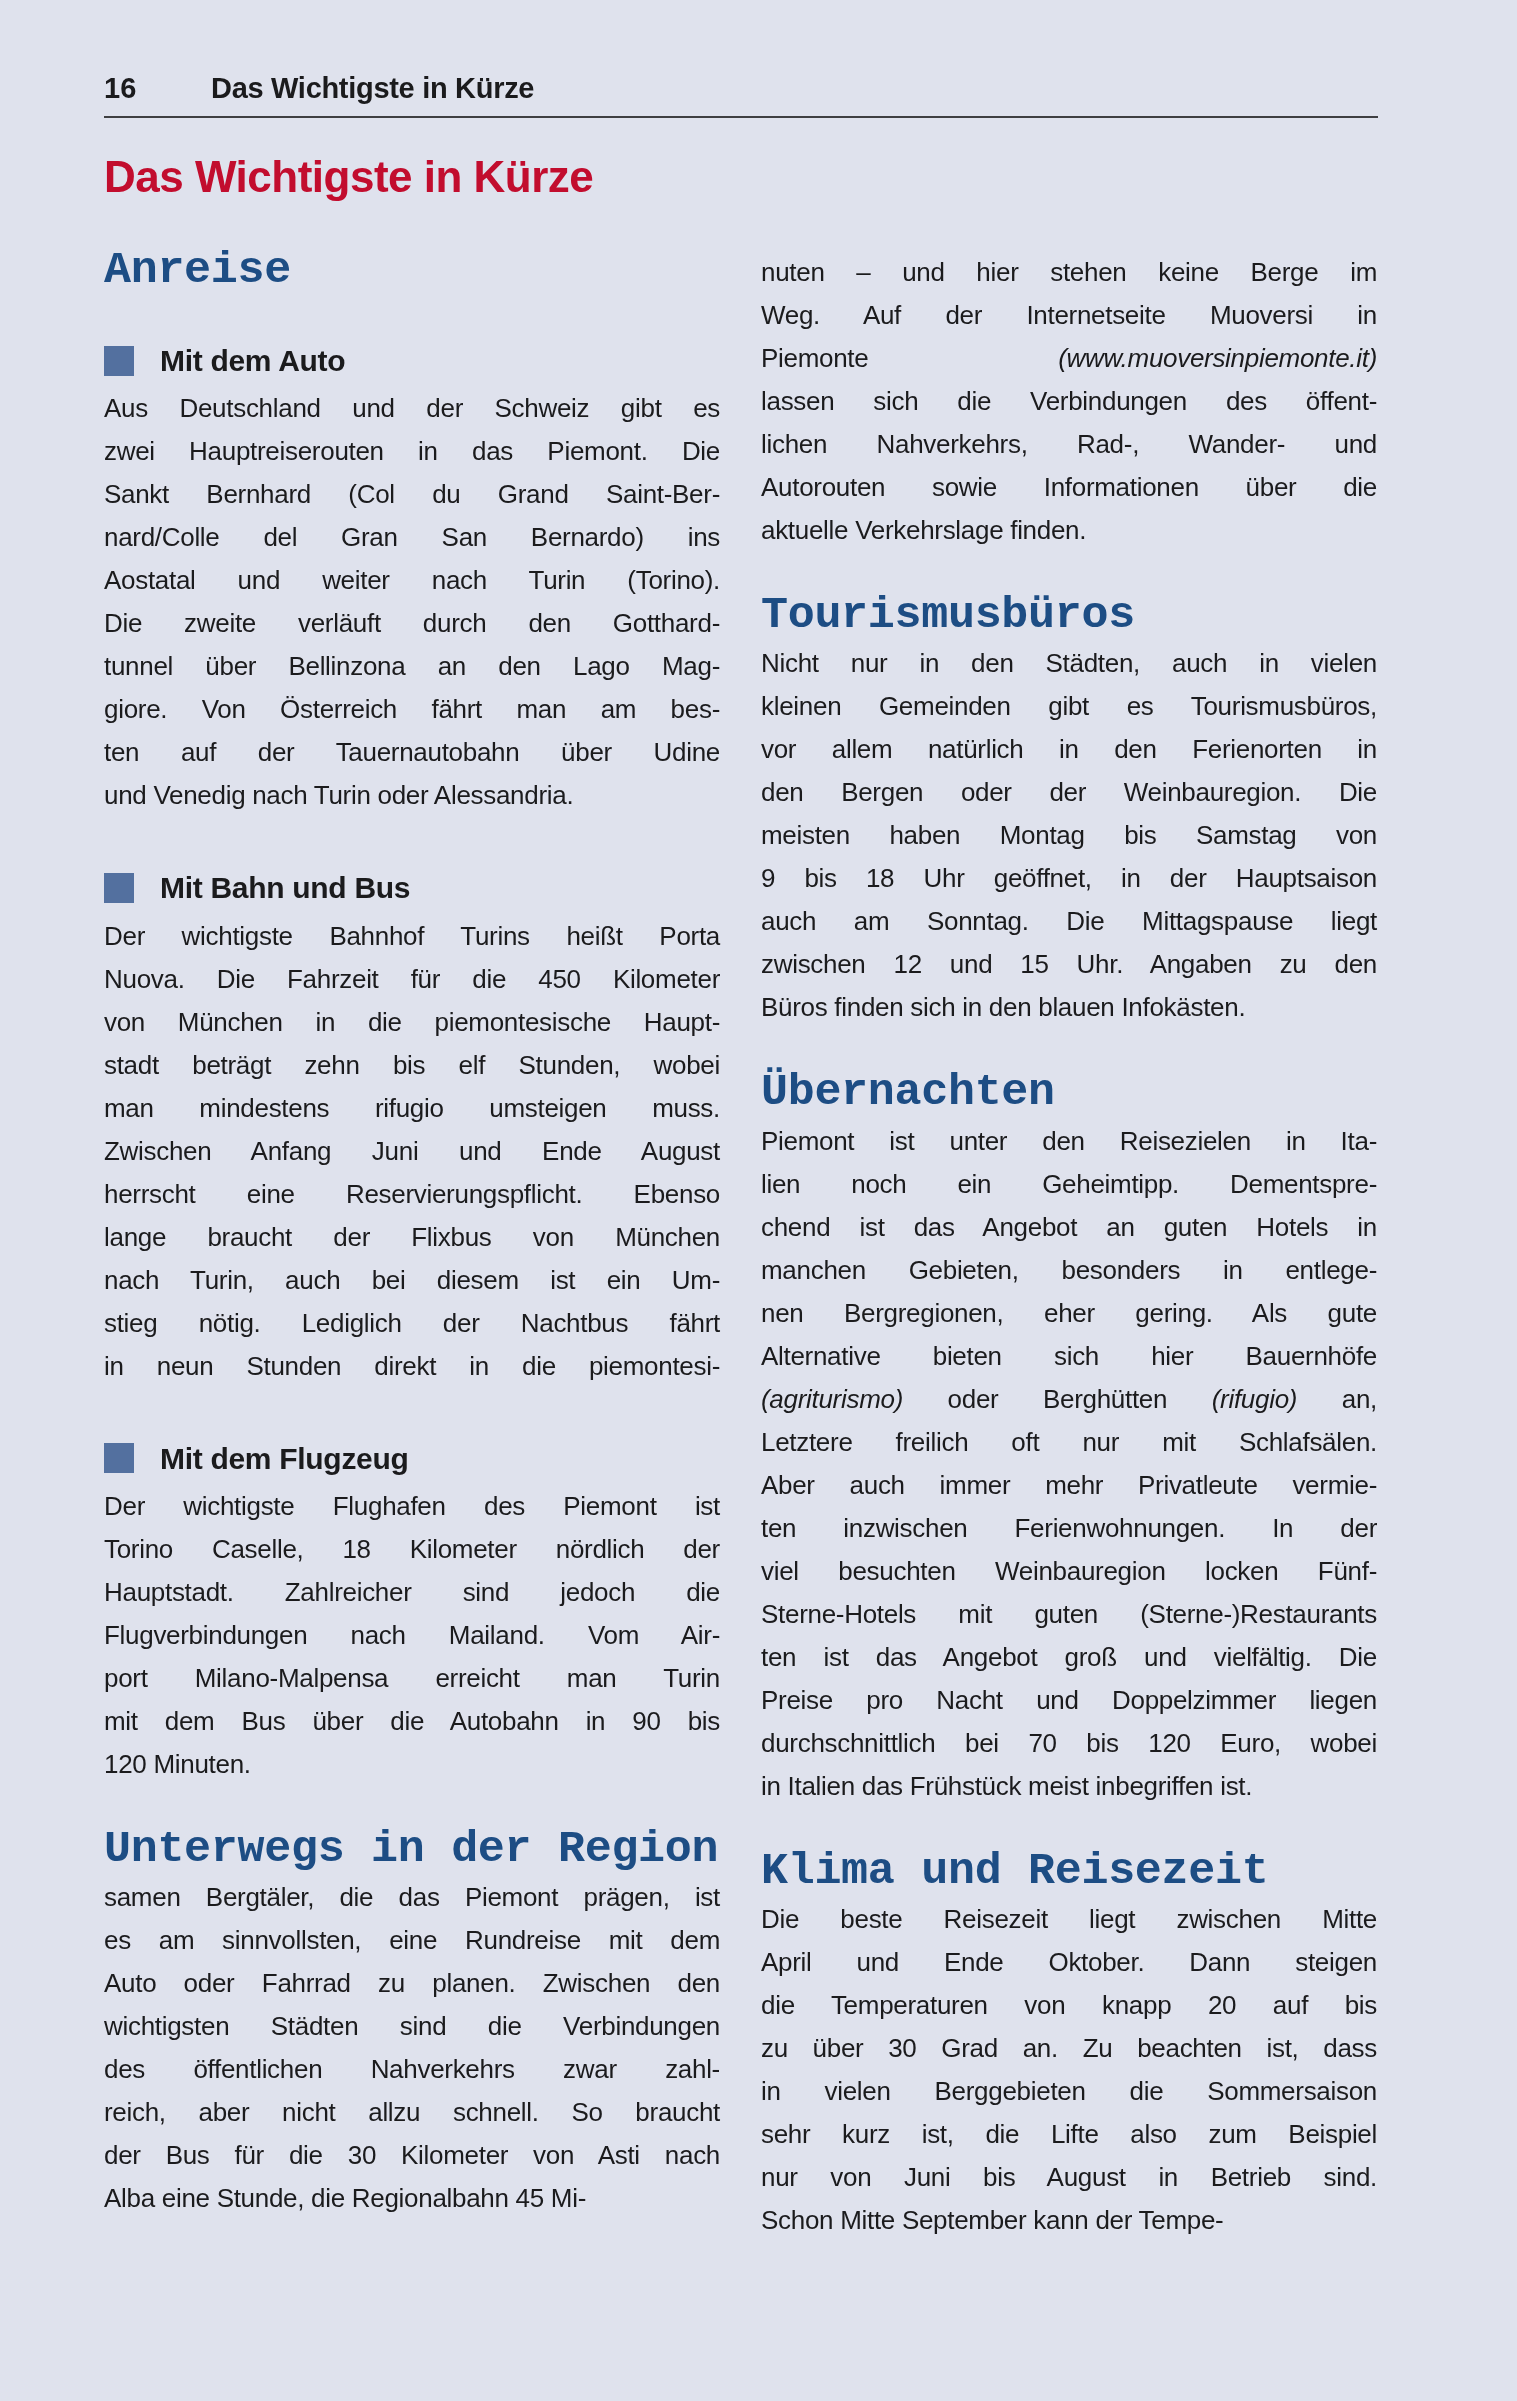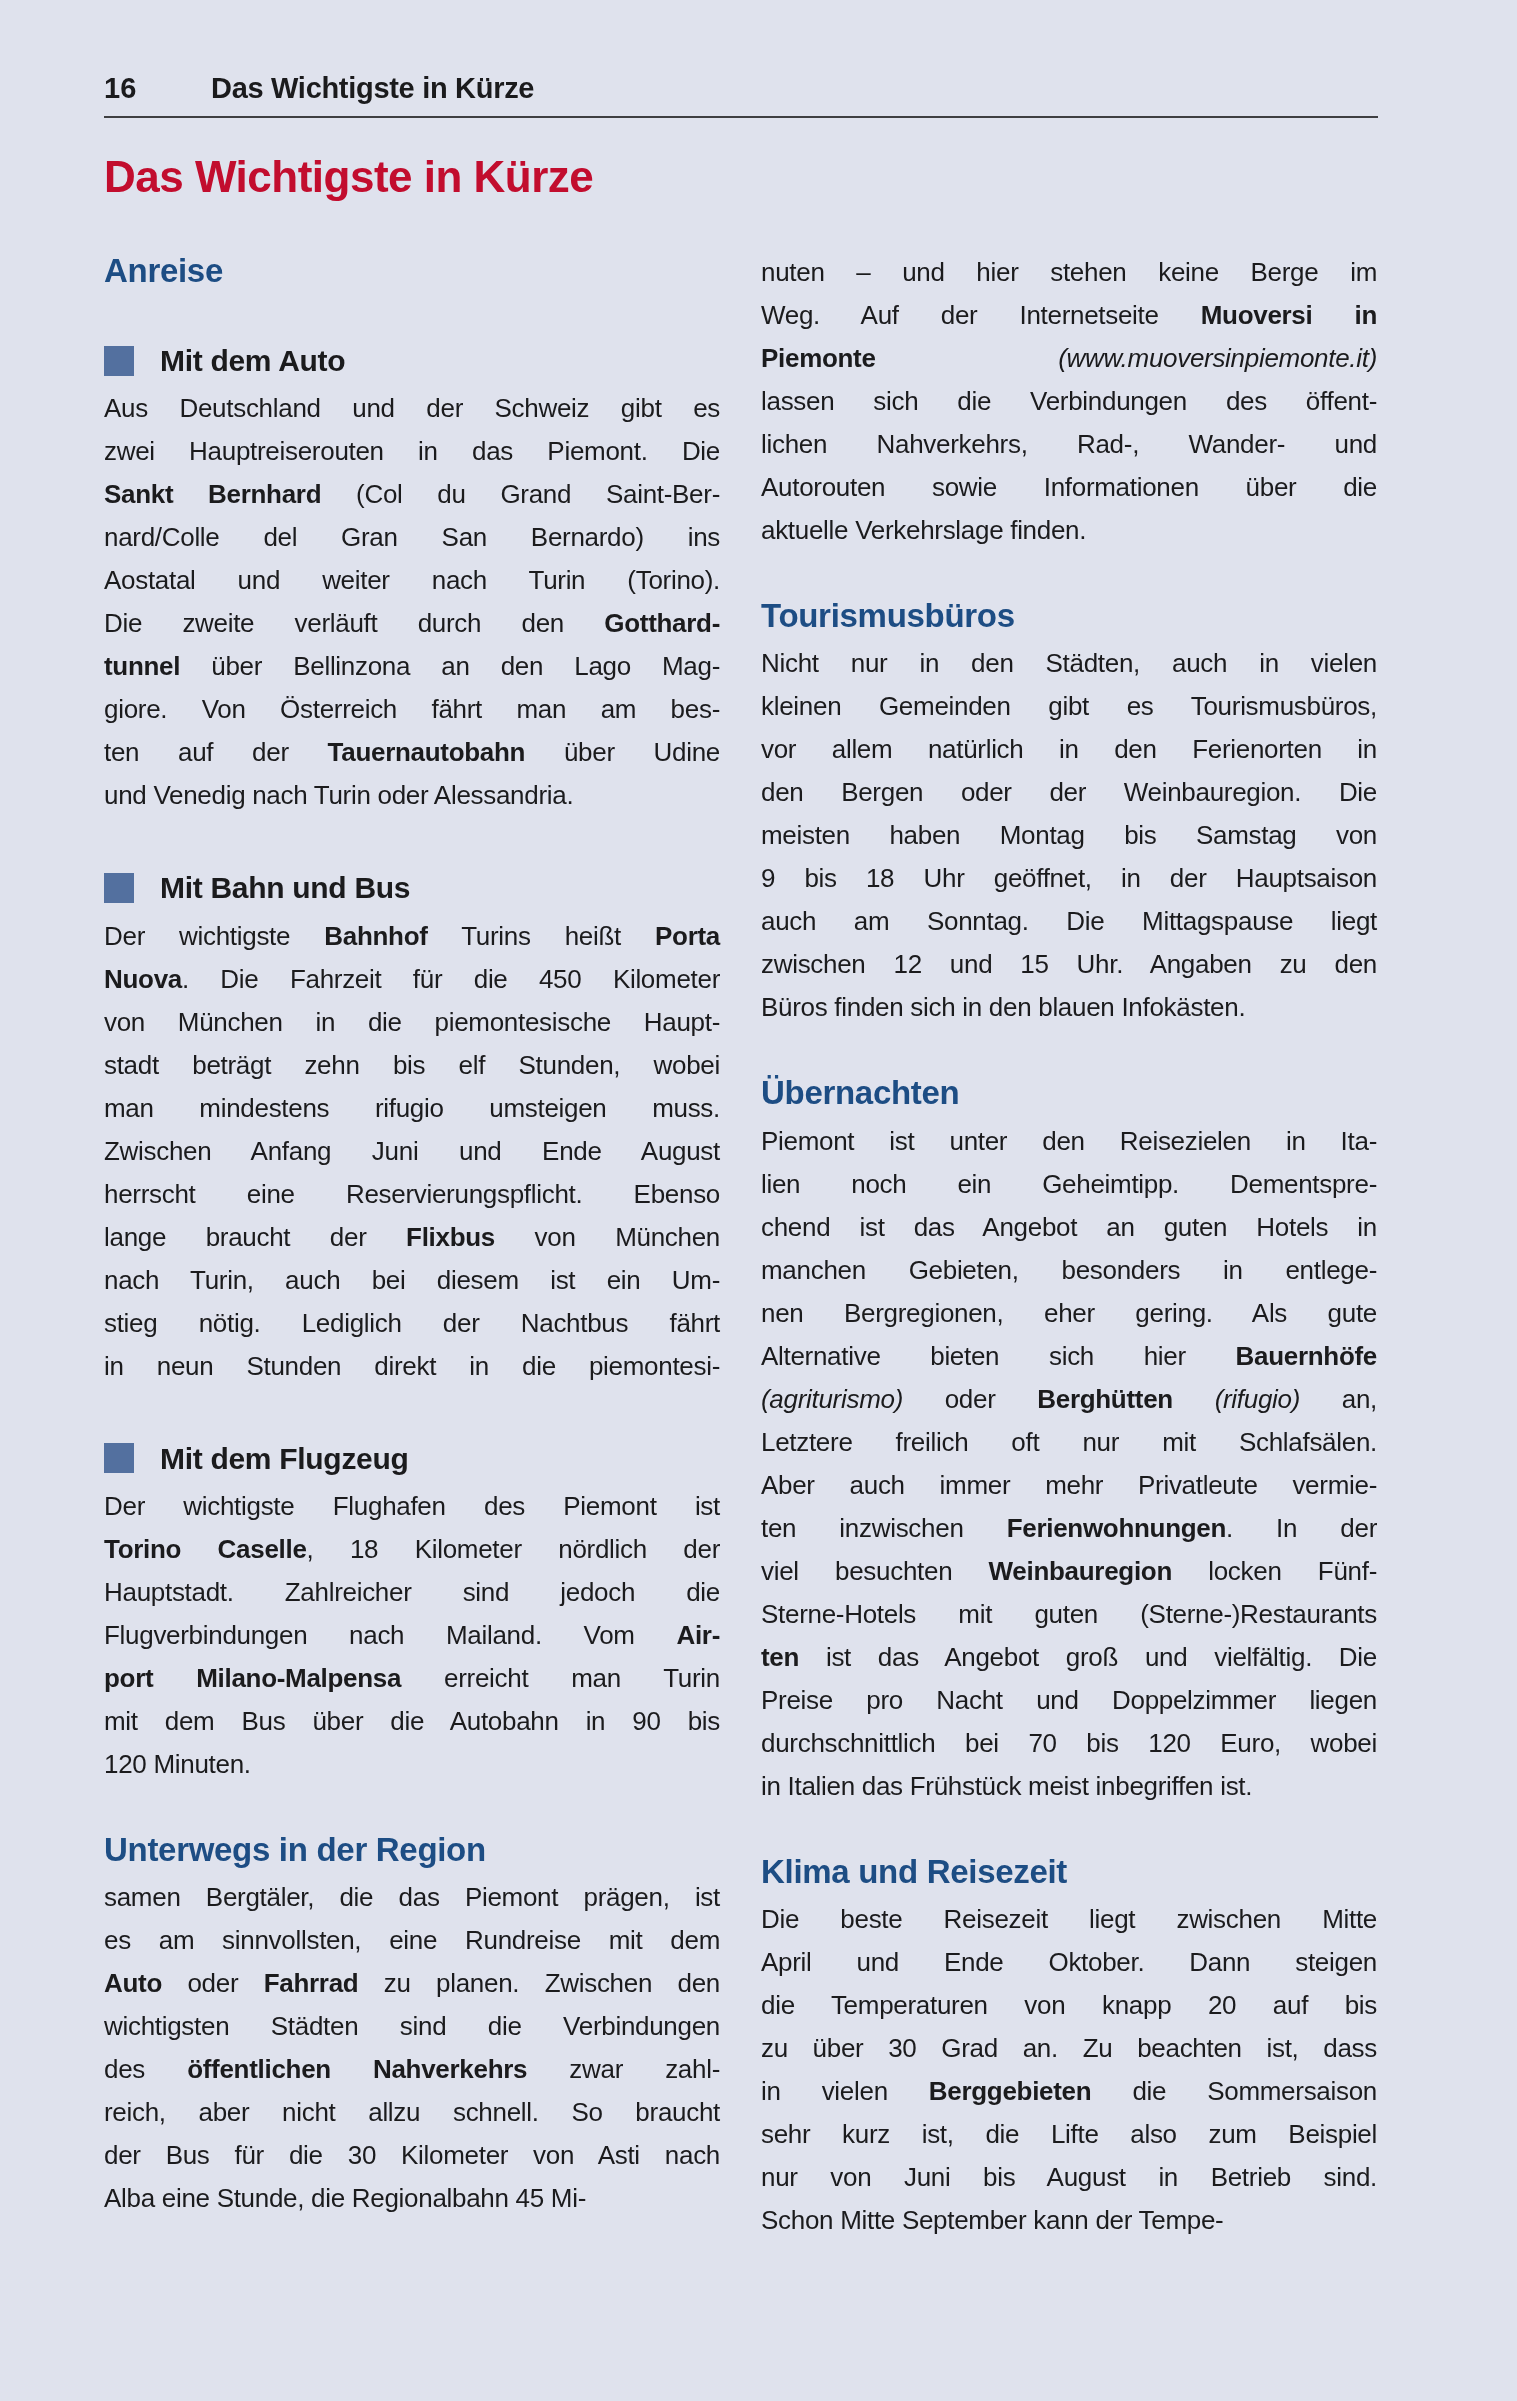--- a/index.html
+++ b/index.html
@@ -39,41 +39,41 @@
   .doc-title{
     margin:35px 0 0 0;
     font-size:44px;line-height:48px;
     font-weight:bold;color:var(--red);
     letter-spacing:-0.5px;
   }
   .columns{display:flex;gap:41px;margin-top:50px;}
   .col{width:616px;flex:0 0 616px;}
   .col > :first-child{margin-top:0 !important;}
   .h2{
-    font-size:33px;line-height:39px;
+    font-size:45px;line-height:39px;
     font-weight:bold;color:var(--blue);
-    margin:44px 0 7.3px 0;letter-spacing:-0.3px;
+    margin:44px 0 7.3px 0;letter-spacing:-0.3px;font-family:Liberation Mono, monospace;
   }
   .h3{
     display:flex;align-items:center;gap:26px;
     font-size:30px;line-height:39px;
     font-weight:bold;color:var(--text);
     margin:51px 0 7.3px 0;letter-spacing:-0.3px;
   }
   .h3 .sq{width:30px;height:30px;background:var(--bullet);flex:0 0 30px;}
   .para{margin:0;}
   .line{
     height:43px;line-height:43px;
     font-size:26px;letter-spacing:-0.3px;
     text-align:justify;text-align-last:justify;
     text-justify:inter-word;
     overflow:visible;white-space:nowrap;
   }
   .line.last{text-align-last:left;}
-  .line b{font-weight:bold;margin-top:28px;}
+  .line b{font-weight:normal;margin-top:28px;}
   .line i{font-style:italic;}
 </style>
 </head>
 <body>
 
 <div class="page">
   <div class="running-head">
     <span class="pagenum">16</span>
     <span class="head-title">Das Wichtigste in Kürze</span>
   </div>

